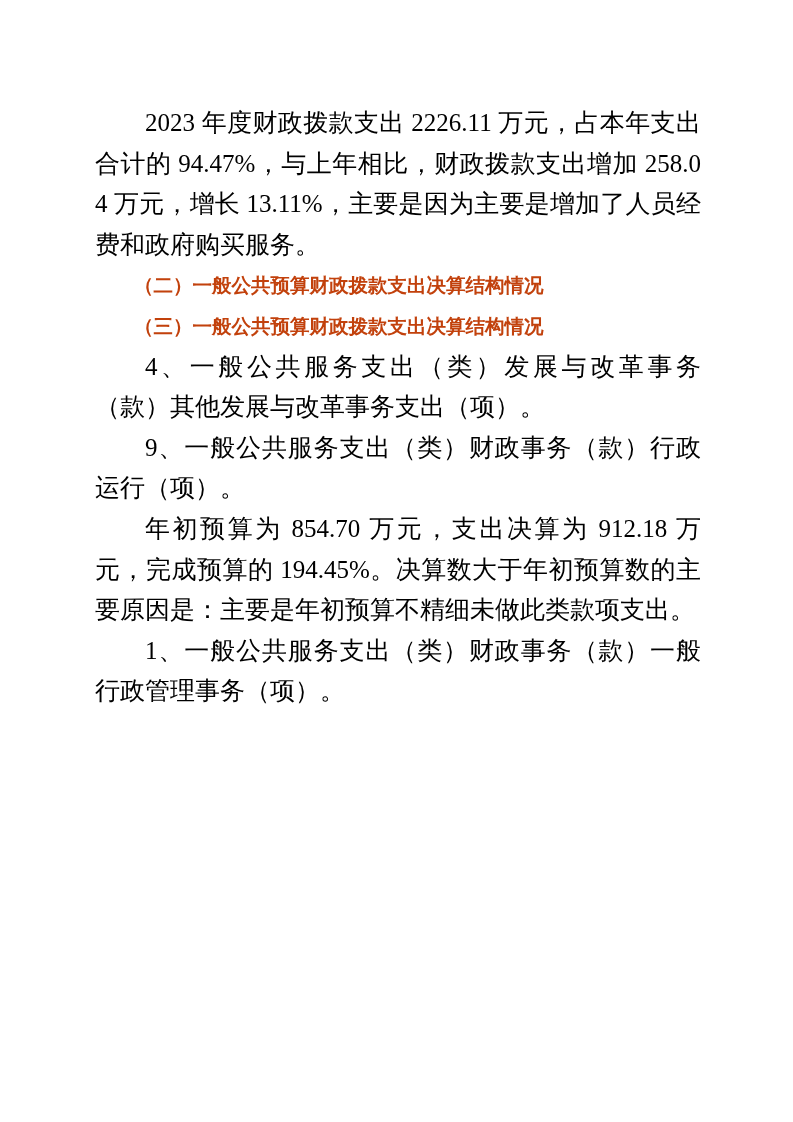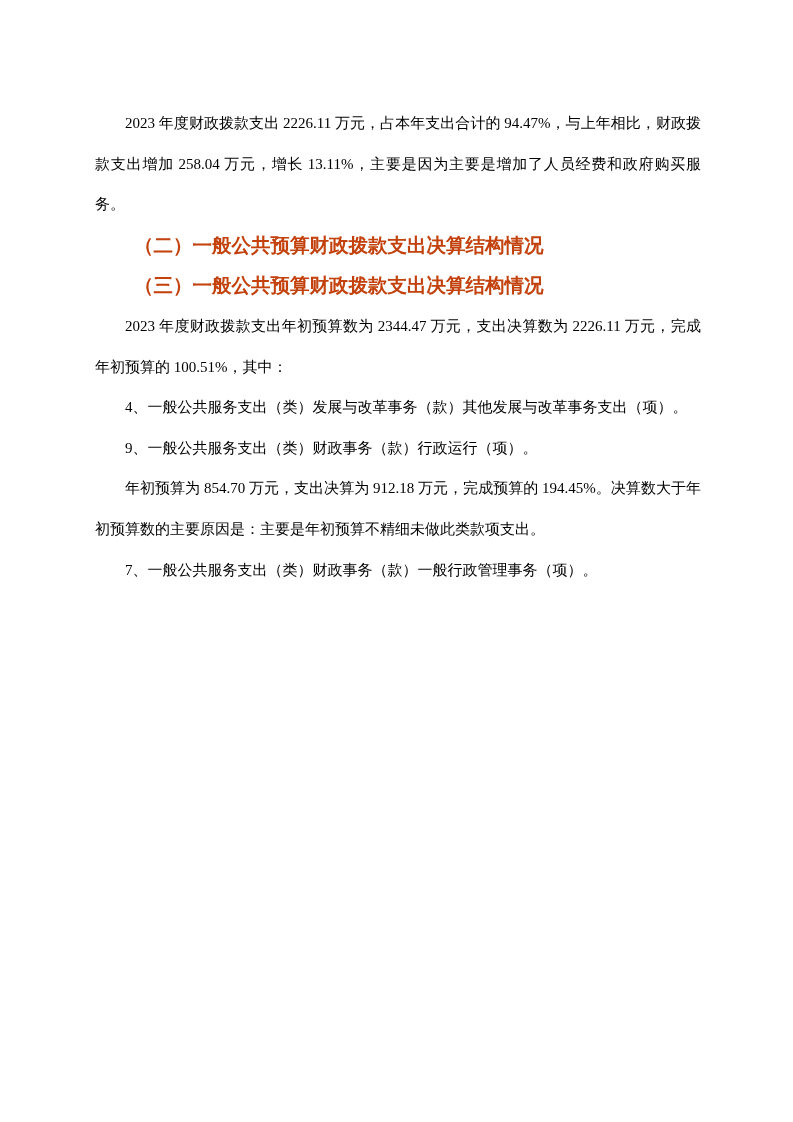--- a/index.html
+++ b/index.html
@@ -18,21 +18,21 @@
   .content {
     position: absolute;
     top: 103px;
     left: 95px;
     width: 606px;
     color: #000000;
   }
   p.body {
     margin: 0;
     font-family: "Liberation Serif", "DejaVu Serif", serif;
-    font-size: 15px;
+    font-size: 25px;
     line-height: 40.6px;
     text-align: justify;
     text-justify: inter-ideograph;
     text-indent: 2em;
     word-break: break-all;
     color: #000000;
   }
   p.heading {
     margin: 0;
     font-family: "Liberation Sans", "DejaVu Sans", sans-serif;
@@ -45,19 +45,18 @@
   }
 </style>
 </head>
 <body>
 
 <div class="page">
   <div class="content">
     <p class="body">2023 年度财政拨款支出 2226.11 万元，占本年支出合计的 94.47%，与上年相比，财政拨款支出增加 258.04 万元，增长 13.11%，主要是因为主要是增加了人员经费和政府购买服务。</p>
     <p class="heading">（二）一般公共预算财政拨款支出决算结构情况</p>
     <p class="heading">（三）一般公共预算财政拨款支出决算结构情况</p>
-    <p class="body">2023 年度财政拨款支出年初预算数为 2344.47 万元，支出决算数为 2226.11 万元，完成年初预算的 100.51%，其中：</p>
     <p class="body">4、一般公共服务支出（类）发展与改革事务（款）其他发展与改革事务支出（项）。</p>
     <p class="body">9、一般公共服务支出（类）财政事务（款）行政运行（项）。</p>
     <p class="body">年初预算为 854.70 万元，支出决算为 912.18 万元，完成预算的 194.45%。决算数大于年初预算数的主要原因是：主要是年初预算不精细未做此类款项支出。</p>
-    <p class="body">7、一般公共服务支出（类）财政事务（款）一般行政管理事务（项）。</p>
+    <p class="body">1、一般公共服务支出（类）财政事务（款）一般行政管理事务（项）。</p>
   </div>
 </div>
 
 </body></html>

